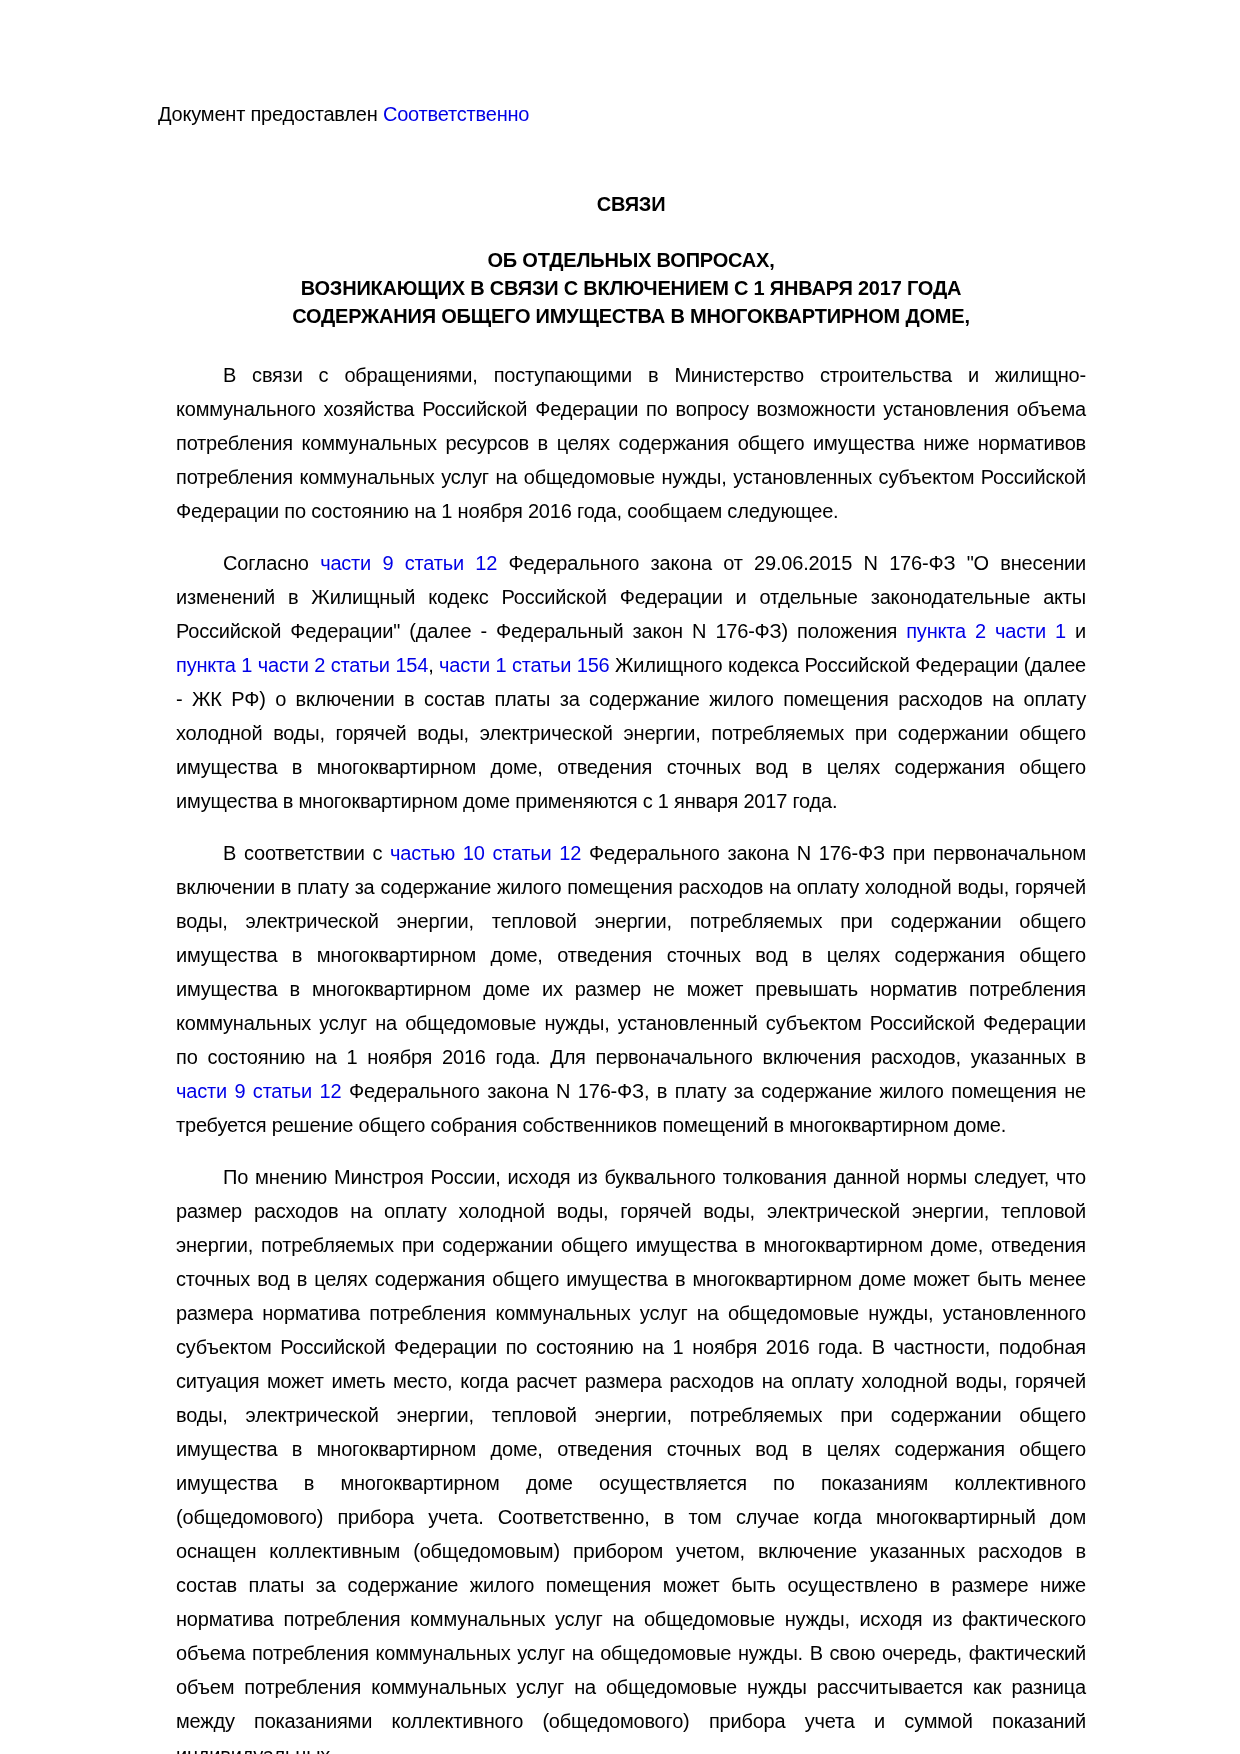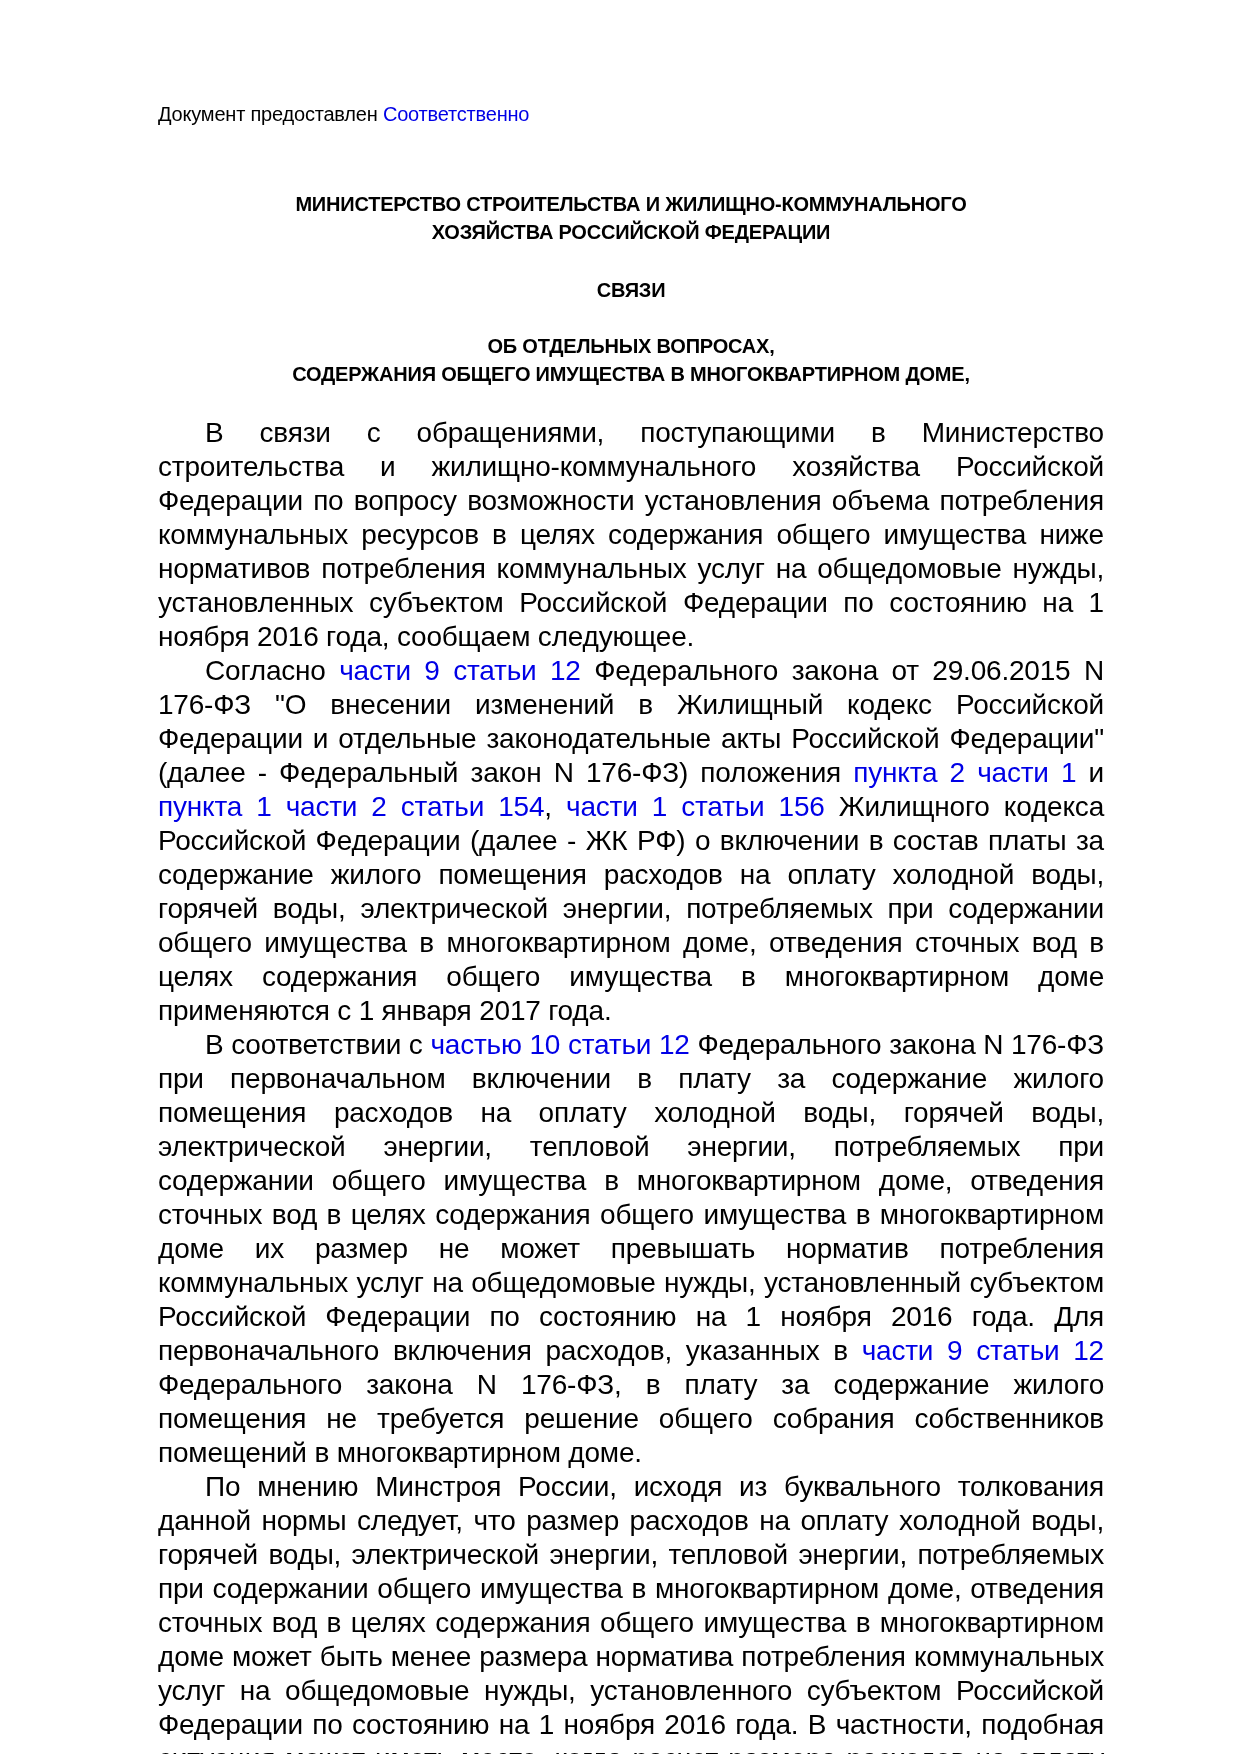--- a/index.html
+++ b/index.html
@@ -26,49 +26,46 @@
     text-align: center;
     font-weight: bold;
     font-size: 20px;
     line-height: 28px;
     letter-spacing: -0.2px;
   }
   .hblock { margin-bottom: 28px; }
   .hblock.first { margin-bottom: 30px; }
   .docbody { margin-top: 0; }
   .docbody p.para {
-    margin: 0;
+    margin: 18px;
     text-indent: 47px;
     text-align: justify;
-    font-size: 28px;
+    font-size: 20px;
     line-height: 34px;
     letter-spacing: -0.2px;
   }
 </style>
 </head>
 <body>
 
 <div class="page">
 
   <div class="provider">
     <span>Документ предоставлен</span>
     <span class="doclink">Соответственно</span>
   </div>
 
-  <div class="heading hblock first">
-    <div>МИНИСТЕРСТВО СТРОИТЕЛЬСТВА И ЖИЛИЩНО-КОММУНАЛЬНОГО</div>
-    <div>ХОЗЯЙСТВА РОССИЙСКОЙ ФЕДЕРАЦИИ</div>
-  </div>
 
   <div class="heading hblock">
     <div>СВЯЗИ</div>
   </div>
 
   <div class="heading hblock">
     <div>ОБ ОТДЕЛЬНЫХ ВОПРОСАХ,</div>
+    <div>ВОЗНИКАЮЩИХ В СВЯЗИ С ВКЛЮЧЕНИЕМ С 1 ЯНВАРЯ 2017 ГОДА</div>
     <div>СОДЕРЖАНИЯ ОБЩЕГО ИМУЩЕСТВА В МНОГОКВАРТИРНОМ ДОМЕ,</div>
   </div>
 
   <div class="docbody">
       <p class="para"><span>В связи с обращениями, поступающими в Министерство строительства и жилищно-коммунального хозяйства Российской Федерации по вопросу возможности установления объема потребления коммунальных ресурсов в целях содержания общего имущества ниже нормативов потребления коммунальных услуг на общедомовые нужды, установленных субъектом Российской Федерации по состоянию на 1 ноября 2016 года, сообщаем следующее.</span></p>
       <p class="para"><span>Согласно </span><span class="doclink">части 9 статьи 12</span><span> Федерального закона от 29.06.2015 N 176-ФЗ "О внесении изменений в Жилищный кодекс Российской Федерации и отдельные законодательные акты Российской Федерации" (далее - Федеральный закон N 176-ФЗ) положения </span><span class="doclink">пункта 2 части 1</span><span> и </span><span class="doclink">пункта 1 части 2 статьи 154</span><span>, </span><span class="doclink">части 1 статьи 156</span><span> Жилищного кодекса Российской Федерации (далее - ЖК РФ) о включении в состав платы за содержание жилого помещения расходов на оплату холодной воды, горячей воды, электрической энергии, потребляемых при содержании общего имущества в многоквартирном доме, отведения сточных вод в целях содержания общего имущества в многоквартирном доме применяются с 1 января 2017 года.</span></p>
       <p class="para"><span>В соответствии с </span><span class="doclink">частью 10 статьи 12</span><span> Федерального закона N 176-ФЗ при первоначальном включении в плату за содержание жилого помещения расходов на оплату холодной воды, горячей воды, электрической энергии, тепловой энергии, потребляемых при содержании общего имущества в многоквартирном доме, отведения сточных вод в целях содержания общего имущества в многоквартирном доме их размер не может превышать норматив потребления коммунальных услуг на общедомовые нужды, установленный субъектом Российской Федерации по состоянию на 1 ноября 2016 года. Для первоначального включения расходов, указанных в </span><span class="doclink">части 9 статьи 12</span><span> Федерального закона N 176-ФЗ, в плату за содержание жилого помещения не требуется решение общего собрания собственников помещений в многоквартирном доме.</span></p>
       <p class="para"><span>По мнению Минстроя России, исходя из буквального толкования данной нормы следует, что размер расходов на оплату холодной воды, горячей воды, электрической энергии, тепловой энергии, потребляемых при содержании общего имущества в многоквартирном доме, отведения сточных вод в целях содержания общего имущества в многоквартирном доме может быть менее размера норматива потребления коммунальных услуг на общедомовые нужды, установленного субъектом Российской Федерации по состоянию на 1 ноября 2016 года. В частности, подобная ситуация может иметь место, когда расчет размера расходов на оплату холодной воды, горячей воды, электрической энергии, тепловой энергии, потребляемых при содержании общего имущества в многоквартирном доме, отведения сточных вод в целях содержания общего имущества в многоквартирном доме осуществляется по показаниям коллективного (общедомового) прибора учета. Соответственно, в том случае когда многоквартирный дом оснащен коллективным (общедомовым) прибором учетом, включение указанных расходов в состав платы за содержание жилого помещения может быть осуществлено в размере ниже норматива потребления коммунальных услуг на общедомовые нужды, исходя из фактического объема потребления коммунальных услуг на общедомовые нужды. В свою очередь, фактический объем потребления коммунальных услуг на общедомовые нужды рассчитывается как разница между показаниями коллективного (общедомового) прибора учета и суммой показаний индивидуальных</span></p>
     </div>
 

